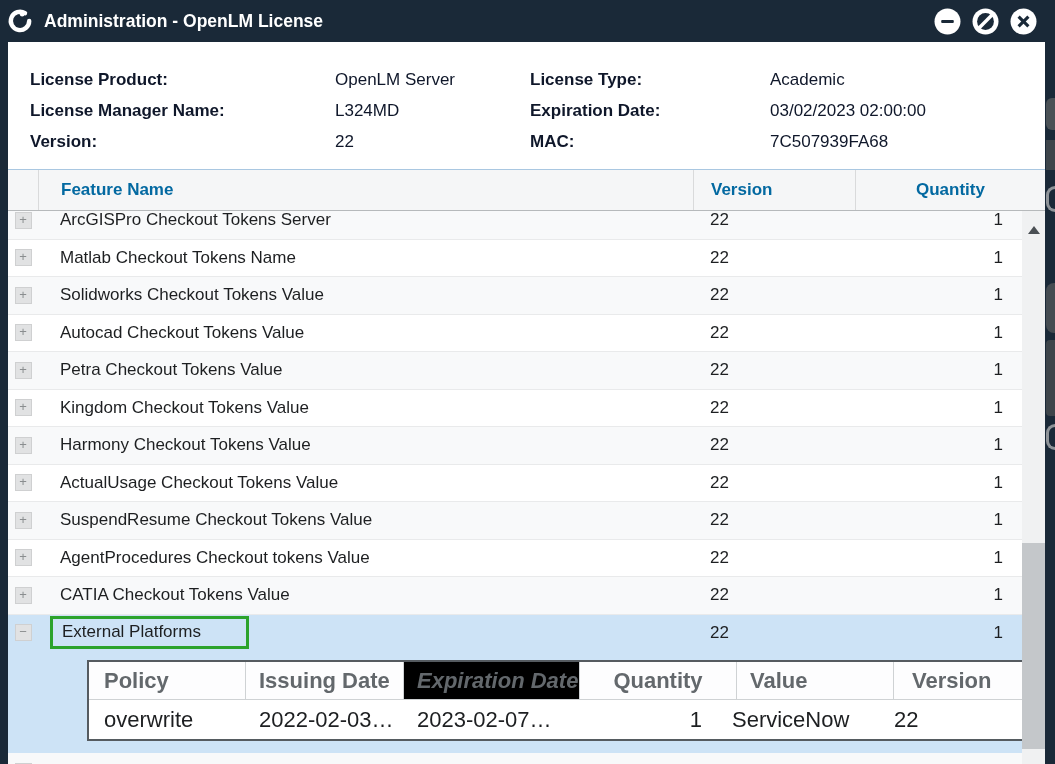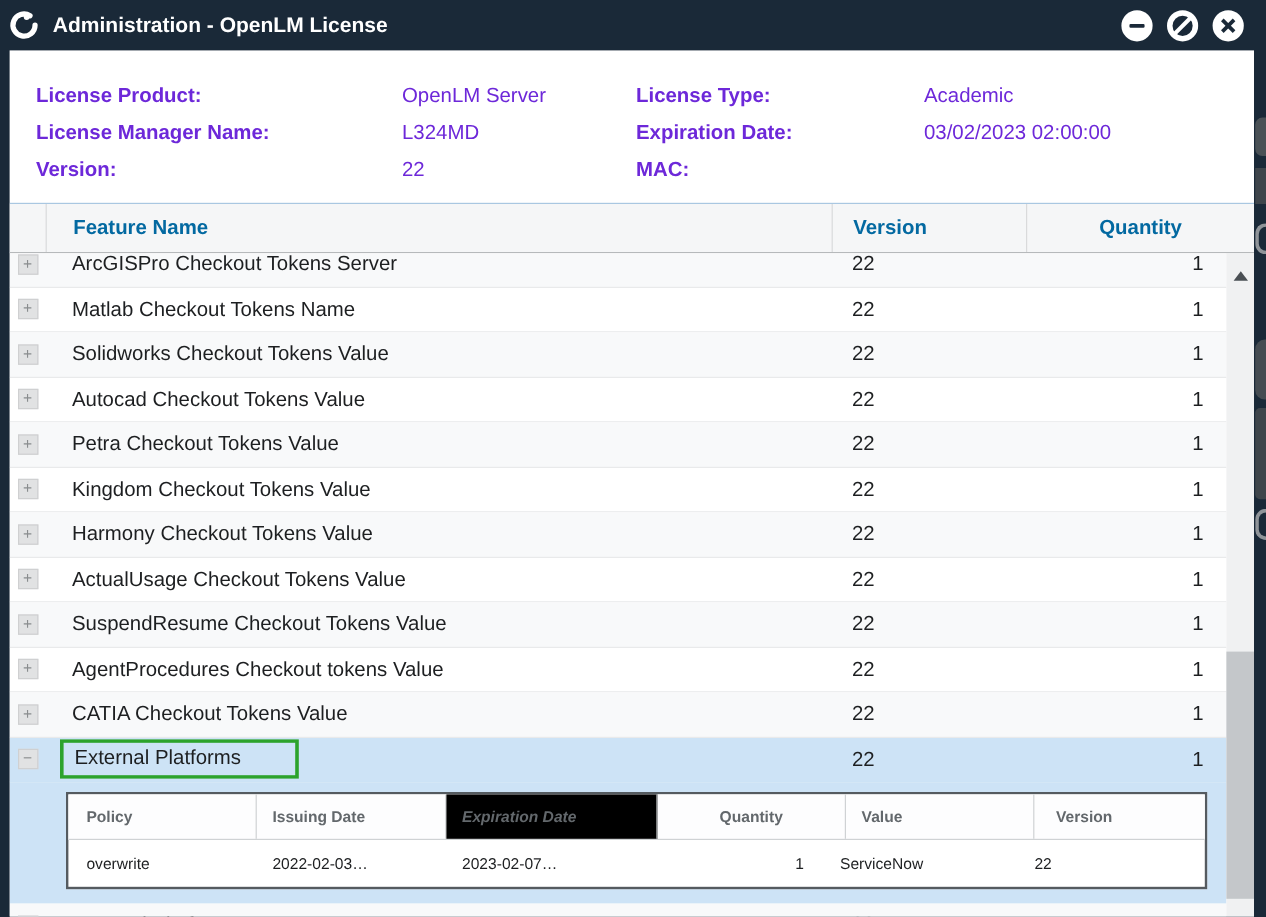--- a/index.html
+++ b/index.html
@@ -14,21 +14,21 @@
   .title { color:#ffffff; font-weight:bold; font-size:17.5px; margin-left:11px; }
   .controls { margin-left:auto; margin-right:18px; display:flex; gap:11px; }
   .ctrl { width:27px; height:27px; cursor:pointer; }
 
   
   .content { position:absolute; top:42px; left:8px; width:1037px; bottom:0;
              background:#ffffff; overflow:hidden; }
 
   
   .info-panel { height:128px; border-bottom:1px solid #a9c7e1; position:relative;
-                font-size:17px; color:#6d28d9; }
+                font-size:17px; color:#0f172a; }
   .info-col { position:absolute; top:22px; line-height:31px; white-space:nowrap; }
   .info-labels-left  { left:22px;  font-weight:bold; }
   .info-values-left  { left:327px; }
   .info-labels-right { left:522px; font-weight:bold; }
   .info-values-right { left:762px; }
 
   
   .grid-header { height:41px; display:flex; align-items:center; background:#f5f6f7;
                  border-bottom:1px solid #b6b9bb; color:#0369a1; font-weight:bold;
                  font-size:17px; }
@@ -51,21 +51,21 @@
   .exp-box { width:17px; height:17px; background:#e1e2e3; border:1px solid #cfd0d1;
              color:#8a8d8f; font-size:13px; line-height:14px; text-align:center; cursor:pointer; }
   .cell-name { width:655px; padding-left:22px; white-space:nowrap; overflow:hidden; }
   .cell-ver { width:162px; padding-left:17px; }
   .cell-qty { flex:1; text-align:right; padding-right:19px; }
   .name-text.hl { display:inline-block; border:3px solid #2ca32c;
                   padding:3px 45px 4px 9px; margin-left:-10px; }
 
   
   .expand-area { height:101px; background:#cde3f6; padding:8px 0 0 47px; }
-  .subtable { width:951px; border:2px solid #555b60; background:#ffffff; font-size:13px; }
+  .subtable { width:951px; border:2px solid #555b60; background:#ffffff; font-size:22px;margin-left:32px; }
   .sub-header { display:flex; height:38px; align-items:stretch; background:#fdfdfe;
                 border-bottom:1px solid #cfd2d4; font-weight:bold; color:#63686c; }
   .sub-header > div { display:flex; align-items:center; padding-left:13px;
                       border-right:1px solid #cfd2d4; cursor:pointer; }
   .sc-policy { width:157px; padding-left:15px !important; }
   .sc-issue  { width:158px; }
   .sc-expire { width:176px; background:#000000;font-style:italic; }
   .sc-qty    { width:157px; justify-content:center; padding-left:0 !important; }
   .sc-value  { width:157px; }
   .sc-ver    { flex:1; border-right:none !important; padding-left:18px !important; }
@@ -142,20 +142,21 @@
         <div>22</div>
       </div>
       <div class="info-col info-labels-right">
         <div>License Type:</div>
         <div>Expiration Date:</div>
         <div>MAC:</div>
       </div>
       <div class="info-col info-values-right">
         <div>Academic</div>
         <div>03/02/2023 02:00:00</div>
+        <div>7C507939FA68</div>
       </div>
     </div>
 
     <div class="grid-header">
       <div class="gh-exp"></div>
       <div class="gh-name">Feature Name</div>
       <div class="gh-ver">Version</div>
       <div class="gh-qty">Quantity</div>
     </div>
 

